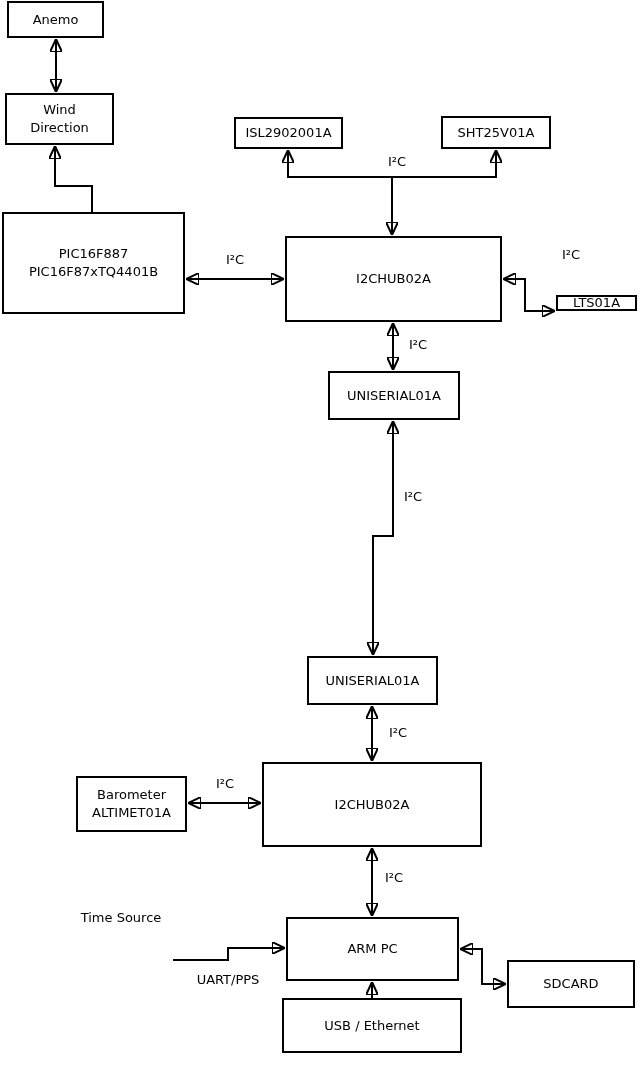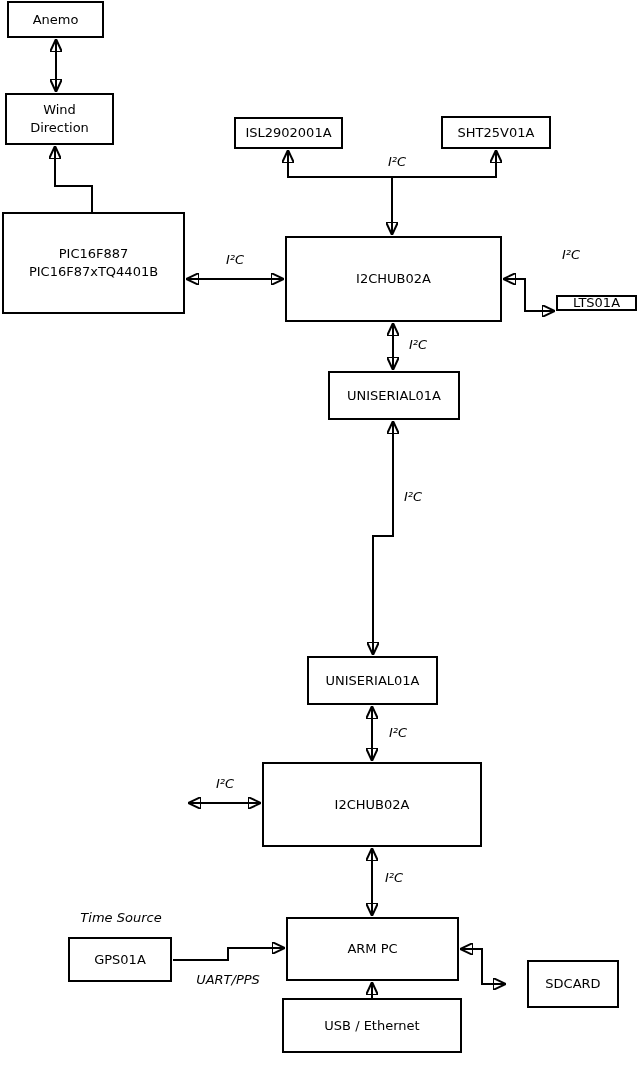--- a/index.html
+++ b/index.html
@@ -39,21 +39,20 @@
     justify-content: center;
     text-align: left;
     font-size: 13px;
     line-height: 1.35;
   }
   .edge-label {
     position: absolute;
     transform: translate(-50%, -50%);
     font-size: 13px;
     white-space: nowrap;
-    font-style: italic;
   }
 </style>
 </head>
 <body>
 
 <div class="canvas">
 
   <svg class="edges" viewBox="0 0 640 1089" aria-hidden="true">
     <defs>
       <marker id="arrow" viewBox="0 0 13 12" markerWidth="13" markerHeight="12" refX="13" refY="6" orient="auto-start-reverse" markerUnits="userSpaceOnUse">
@@ -112,30 +111,31 @@
   </div>
 
   <div class="node" style="left:307px; top:656px; width:131px; height:49px">
     <span>UNISERIAL01A</span>
   </div>
 
   <div class="node" style="left:262px; top:762px; width:220px; height:85px">
     <span>I2CHUB02A</span>
   </div>
 
+  <div class="node" style="left:76px; top:776px; width:111px; height:56px">
+    <span>Barometer</span>
+    <span>ALTIMET01A</span>
+  </div>
 
-  <div class="node" style="left:68px; top:937px; width:104px; height:45px">
-    <span>GPS01A</span>
-  </div>
 
   <div class="node" style="left:286px; top:917px; width:173px; height:64px">
     <span>ARM PC</span>
   </div>
 
-  <div class="node" style="left:527px; top:960px; width:92px; height:48px">
+  <div class="node" style="left:507px; top:960px; width:128px; height:48px">
     <span>SDCARD</span>
   </div>
 
   <div class="node" style="left:282px; top:998px; width:180px; height:55px">
     <span>USB / Ethernet</span>
   </div>
 
   <span class="edge-label" style="left:397px; top:161px">I²C</span>
   <span class="edge-label" style="left:235px; top:259px">I²C</span>
   <span class="edge-label" style="left:571px; top:254px">I²C</span>

